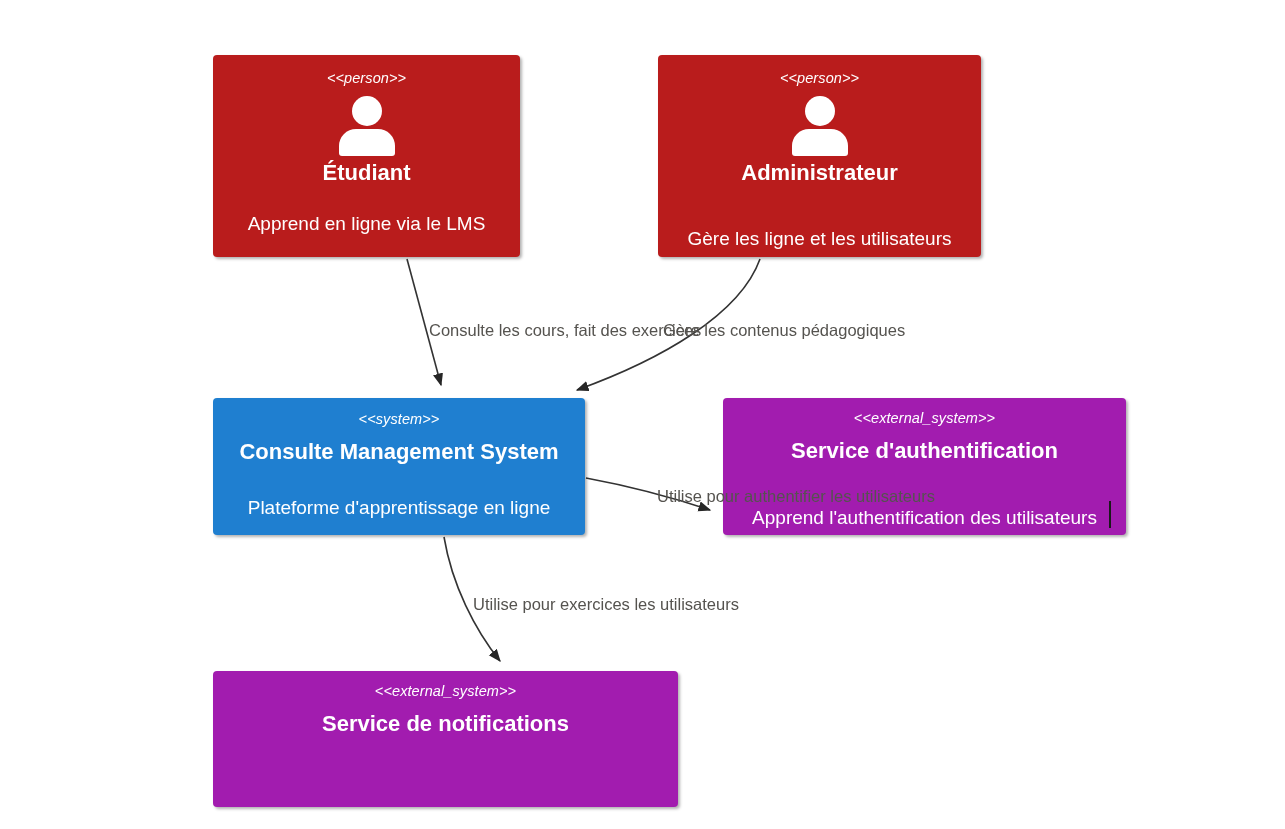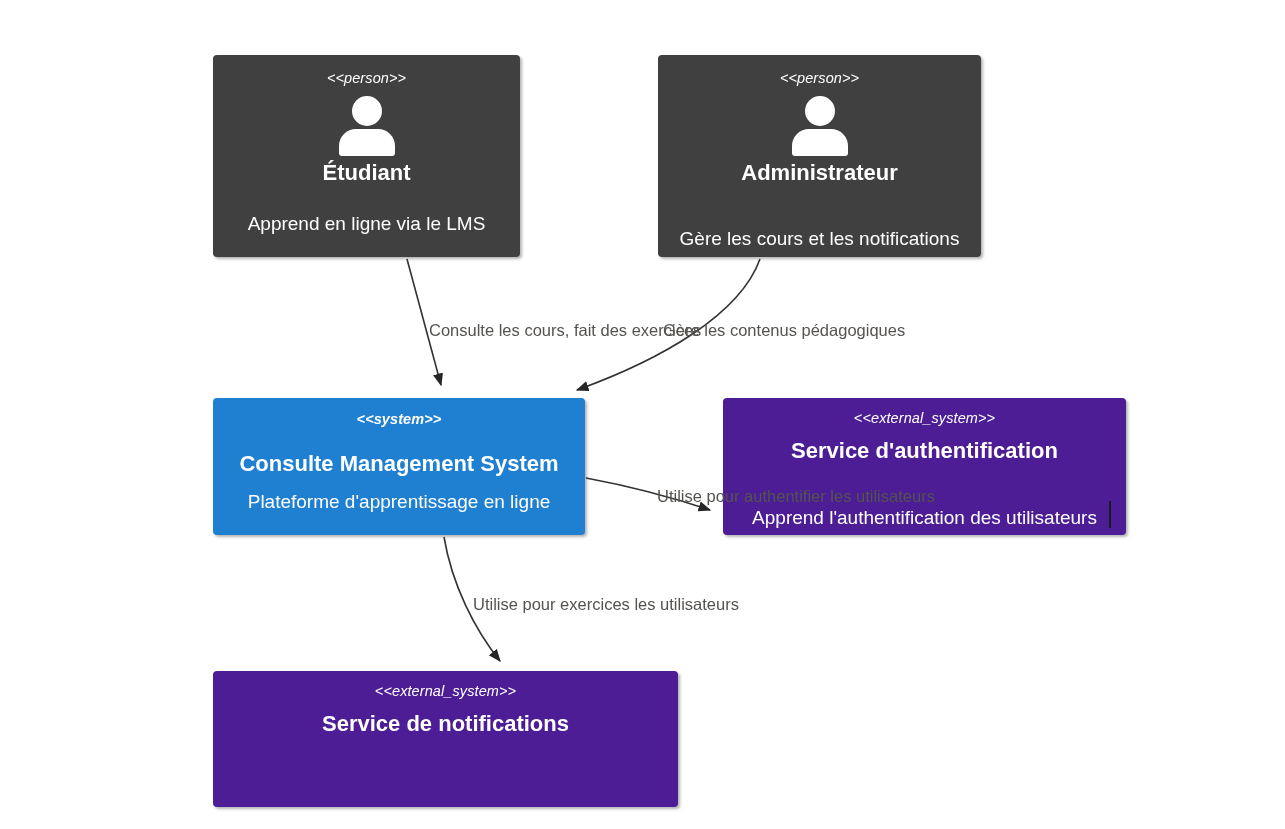--- a/index.html
+++ b/index.html
@@ -34,23 +34,23 @@
     position: absolute;
     box-sizing: border-box;
     border-radius: 4px;
     color: #ffffff;
     display: flex;
     flex-direction: column;
     align-items: center;
     box-shadow: 2px 2px 3px rgba(0,0,0,0.30);
     overflow: visible;
   }
-  .node.person    { background: #404040; }
+  .node.person    { background: #b91c1c; }
   .node.system    { background: #1f7fd0; }
-  .node.external  { background: #4c1d95; }
+  .node.external  { background: #a21caf; }
 
   .stereotype {
     font-style: italic;
     font-size: 14.5px;
     line-height: 1;
     color: #ffffff;
     letter-spacing: .1px;
     white-space: nowrap;
   }
   .node-title {
@@ -107,22 +107,22 @@
     padding-top: 16px;
   }
   #node-admin .stereotype { margin-bottom: 10px; }
   #node-admin .person-icon { margin-bottom: 8px; }
   #node-admin .node-desc  { position: absolute; left: 0; right: 0; bottom: 9px; text-align: center; }
 
   #node-lms {
     left: 213px; top: 398px; width: 372px; height: 137px;
     padding-top: 14px;
   }
-  #node-lms .stereotype { margin-bottom: 26px; font-weight: bold; }
-  #node-lms .node-desc  { position: absolute; left: 0; right: 0; bottom: 24px; text-align: center; }
+  #node-lms .stereotype { margin-bottom: 14px; }
+  #node-lms .node-desc  { position: absolute; left: 0; right: 0; bottom: 18px; text-align: center; }
 
   #node-auth {
     left: 723px; top: 398px; width: 403px; height: 137px;
     padding-top: 13px;
   }
   #node-auth .stereotype { margin-bottom: 14px; }
   #node-auth .node-desc  { position: absolute; left: 0; right: 0; bottom: 8px; text-align: center; }
 
   #node-notif {
     left: 213px; top: 671px; width: 465px; height: 136px;
@@ -194,21 +194,21 @@
     <div class="node-desc">Apprend en ligne via le LMS</div>
   </div>
 
   <div class="node person" id="node-admin">
     <div class="stereotype">&lt;&lt;person&gt;&gt;</div>
     <div class="person-icon">
       <div class="head"></div>
       <div class="body"></div>
     </div>
     <div class="node-title">Administrateur</div>
-    <div class="node-desc">Gère les cours et les notifications</div>
+    <div class="node-desc">Gère les ligne et les utilisateurs</div>
   </div>
 
   <div class="node system" id="node-lms">
     <div class="stereotype">&lt;&lt;system&gt;&gt;</div>
     <div class="node-title">Consulte Management System</div>
     <div class="node-desc">Plateforme d'apprentissage en ligne</div>
   </div>
 
   <div class="node external" id="node-auth">
     <div class="stereotype">&lt;&lt;external_system&gt;&gt;</div>

